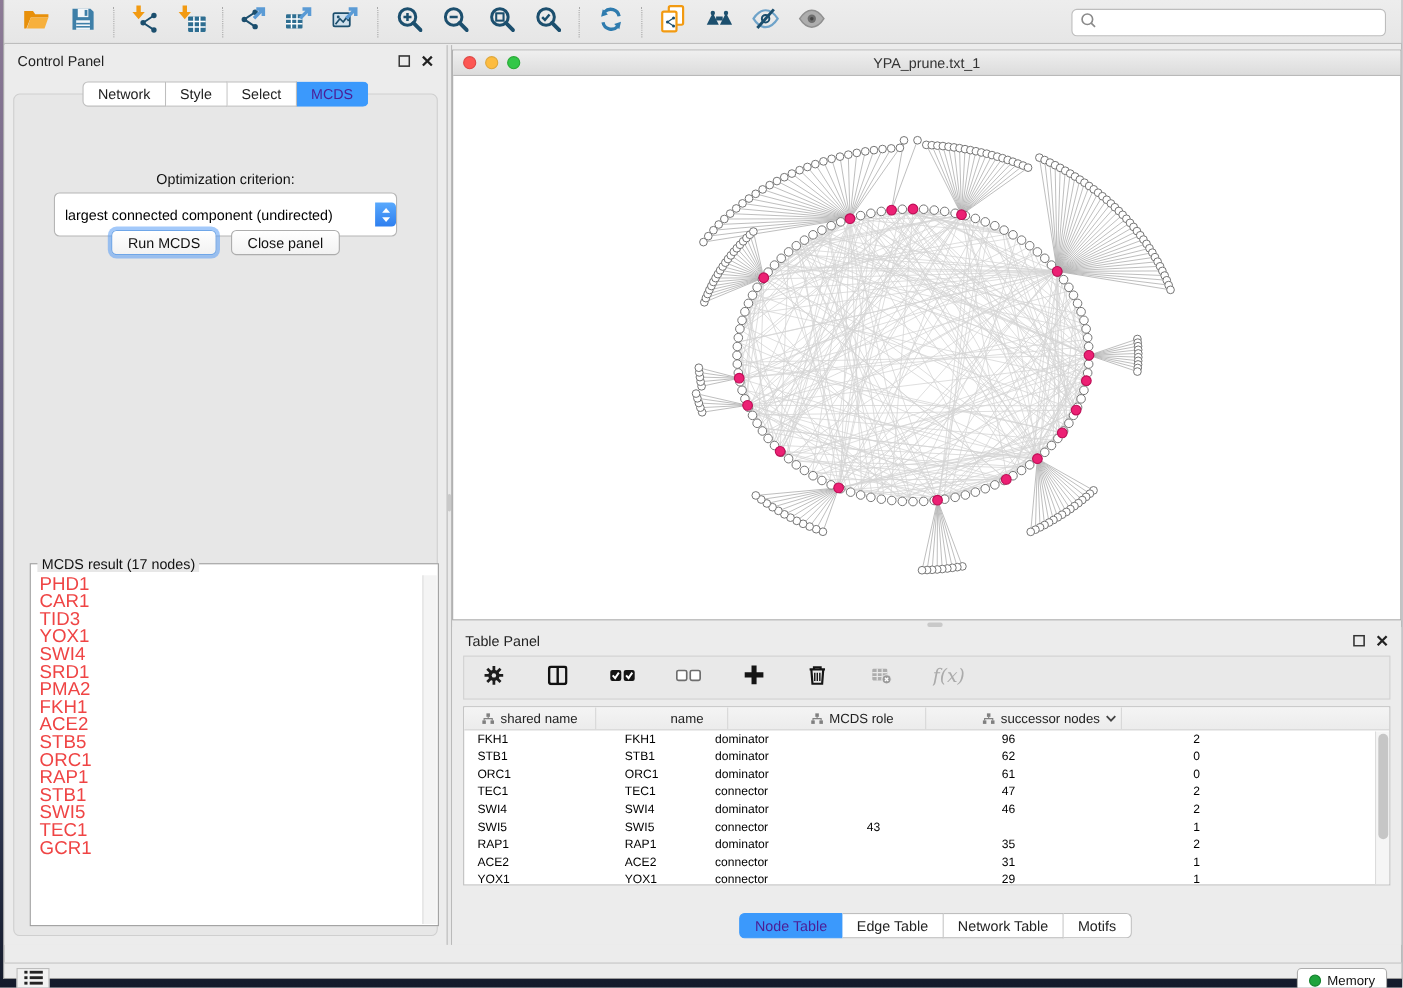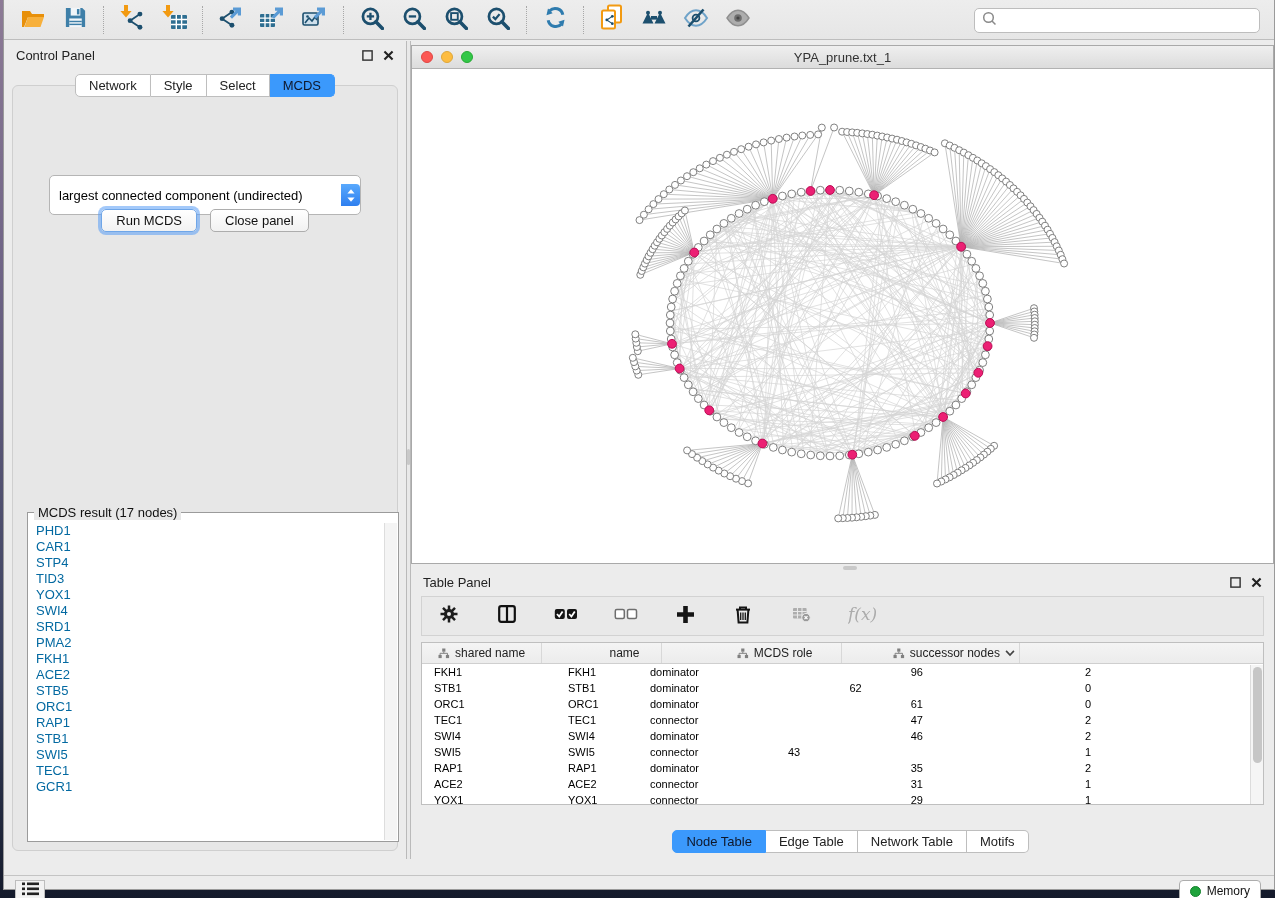--- a/index.html
+++ b/index.html
@@ -17,32 +17,32 @@
 
   
   .control-panel { position:absolute; left:0; top:41px; width:402px; bottom:30px; background:#ECECEC; }
   .cp-header { height:28px; display:flex; align-items:center; padding:0 12px; font-size:13px; color:#222; }
   .panel-winbtns { margin-left:auto; display:flex; gap:9px; align-items:center; }
   .winbtn { width:12px; height:12px; display:flex; align-items:center; justify-content:center; }
   .cp-tabs { position:absolute; top:33px; left:50%; transform:translateX(-50%); display:flex; z-index:3; }
   .seg-tab { font-size:13px; padding:3px 13px; background:#fff; border:1px solid #BEBEBE; border-left:none; color:#222; white-space:nowrap; }
   .seg-tab:first-child { border-left:1px solid #BEBEBE; border-radius:5px 0 0 5px; }
   .seg-tab:last-child { border-radius:0 5px 5px 0; }
-  .seg-tab.sel { background:#3B99FC; border-color:#3B99FC; color:#0f172a; }
+  .seg-tab.sel { background:#3B99FC; border-color:#3B99FC; color:#4c1d95; }
   .cp-inner { position:absolute; left:8px; right:8px; top:44px; bottom:8px; background:#E7E7E7; border:1px solid #CFCFCF; border-radius:6px; }
   .opt-label { position:absolute; top:69px; left:0; right:0; text-align:center; font-size:13px; color:#111; }
   .combo { position:absolute; top:89px; left:36px; right:36px; height:40px; background:#fff; border:1px solid #B5B5B5; border-radius:5px; display:flex; align-items:center; font-size:13px; }
   .combo .val { flex:1; padding-left:9px; white-space:nowrap; overflow:hidden; }
   .combo .stepper { width:19px; height:22px; margin:0; background:linear-gradient(#59A9FD,#2E7FEF); border-radius:0 4px 4px 0; display:flex; align-items:center; justify-content:center; }
   .btn-row { position:absolute; top:123px; left:0; right:0; display:flex; justify-content:center; gap:13px; }
   .mac-btn { font-size:13px; padding:3px 14px; background:linear-gradient(#FFFFFF,#F2F2F2); border:1px solid #ADADAD; border-radius:5px; color:#111; }
   .mac-btn.focusring { box-shadow:0 0 0 3px rgba(88,157,246,.55); border-color:#6FA6E8; }
   .result-box { position:absolute; left:14px; top:426px; width:372px; bottom:8px; border:1px solid #9B9B9B; background:#fff; }
   .result-legend { position:absolute; top:-8px; left:6px; background:#E7E7E7; padding:0 4px; font-size:13px; color:#111; }
-  .mcds-list { position:absolute; inset:10px 15px 2px 2px; overflow:hidden; font-size:13px; line-height:16px; color:#0369a1; }
+  .mcds-list { position:absolute; inset:10px 15px 2px 2px; overflow:hidden; font-size:17px; line-height:16px; color:#ef4444; }
   .mcds-list div { padding-left:6px; }
   .result-scroll { position:absolute; top:10px; right:1px; bottom:1px; width:13px; background:#F4F4F4; border-left:1px solid #DDD; }
 
   
   .v-splitter { position:absolute; left:402px; top:41px; width:5px; bottom:30px; background:#E9E9E9; border-left:1px solid #BABABA; border-right:1px solid #BABABA; }
   .v-grip { position:absolute; top:408px; left:0; width:3px; height:16px; background:#C9C9C9; border-radius:2px; }
   .h-splitter { position:absolute; left:0; right:0; top:524px; height:5px; }
   .h-grip { position:absolute; left:50%; top:1px; width:14px; height:4px; background:#C9C9C9; border-radius:2px; }
 
   
@@ -252,39 +252,39 @@
             </span>
         </span>
       </div>
       <div class="cp-tabs" id="cp-tabs">
           <div class="seg-tab">Network</div>
           <div class="seg-tab">Style</div>
           <div class="seg-tab">Select</div>
           <div class="seg-tab sel">MCDS</div>
         </div>
       <div class="cp-inner">
+        <div class="opt-label">Optimization criterion:</div>
         <div class="combo">
           <span class="val">largest connected component (undirected)</span>
           <span class="stepper">
             <svg width="10" height="15" viewBox="0 0 10 15">
                 <path d="M5 1.2L8.6 5.4H1.4z" fill="#fff"></path>
                 <path d="M5 13.8L1.4 9.6h7.2z" fill="#fff"></path>
               </svg>
           </span>
         </div>
         <div class="btn-row">
           <button class="mac-btn focusring">Run MCDS</button>
           <button class="mac-btn">Close panel</button>
         </div>
         <div class="result-box">
           <span class="result-legend">MCDS result (17 nodes)</span>
           <div class="mcds-list" id="mcds-list">
               <div>PHD1</div>
               <div>CAR1</div>
-              <div>STP4</div>
               <div>TID3</div>
               <div>YOX1</div>
               <div>SWI4</div>
               <div>SRD1</div>
               <div>PMA2</div>
               <div>FKH1</div>
               <div>ACE2</div>
               <div>STB5</div>
               <div>ORC1</div>
               <div>RAP1</div>
@@ -1260,21 +1260,21 @@
                 <div class="t-cell" style="width: 134px; text-align: left; padding: 0px 0px 0px 12px;">FKH1</div>
                 <div class="t-cell" style="width: 82px; text-align: left; padding: 0px 0px 0px 12px;">FKH1</div>
                 <div class="t-cell" style="width: 150px; text-align: left; padding: 0px 0px 0px 12px;">dominator</div>
                 <div class="t-cell" style="width: 147px; text-align: right; padding: 0px 12px 0px 0px;">96</div>
                 <div class="t-cell" style="width: 168px; text-align: right; padding: 0px 12px 0px 0px;">2</div>
               </div>
               <div class="t-row">
                 <div class="t-cell" style="width: 134px; text-align: left; padding: 0px 0px 0px 12px;">STB1</div>
                 <div class="t-cell" style="width: 82px; text-align: left; padding: 0px 0px 0px 12px;">STB1</div>
                 <div class="t-cell" style="width: 150px; text-align: left; padding: 0px 0px 0px 12px;">dominator</div>
-                <div class="t-cell" style="width: 147px; text-align: center; padding: 0px 12px 0px 0px;">62</div>
+                <div class="t-cell" style="width: 147px; text-align: right; padding: 0px 12px 0px 0px;">62</div>
                 <div class="t-cell" style="width: 168px; text-align: right; padding: 0px 12px 0px 0px;">0</div>
               </div>
               <div class="t-row">
                 <div class="t-cell" style="width: 134px; text-align: left; padding: 0px 0px 0px 12px;">ORC1</div>
                 <div class="t-cell" style="width: 82px; text-align: left; padding: 0px 0px 0px 12px;">ORC1</div>
                 <div class="t-cell" style="width: 150px; text-align: left; padding: 0px 0px 0px 12px;">dominator</div>
                 <div class="t-cell" style="width: 147px; text-align: right; padding: 0px 12px 0px 0px;">61</div>
                 <div class="t-cell" style="width: 168px; text-align: right; padding: 0px 12px 0px 0px;">0</div>
               </div>
               <div class="t-row">

